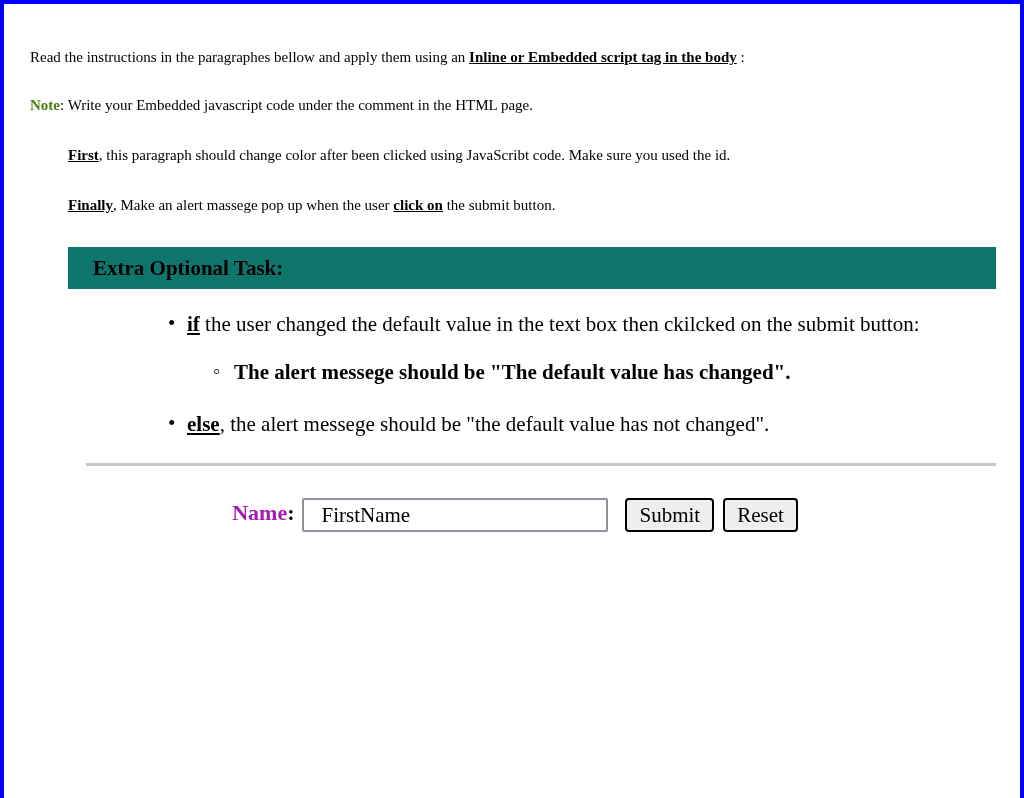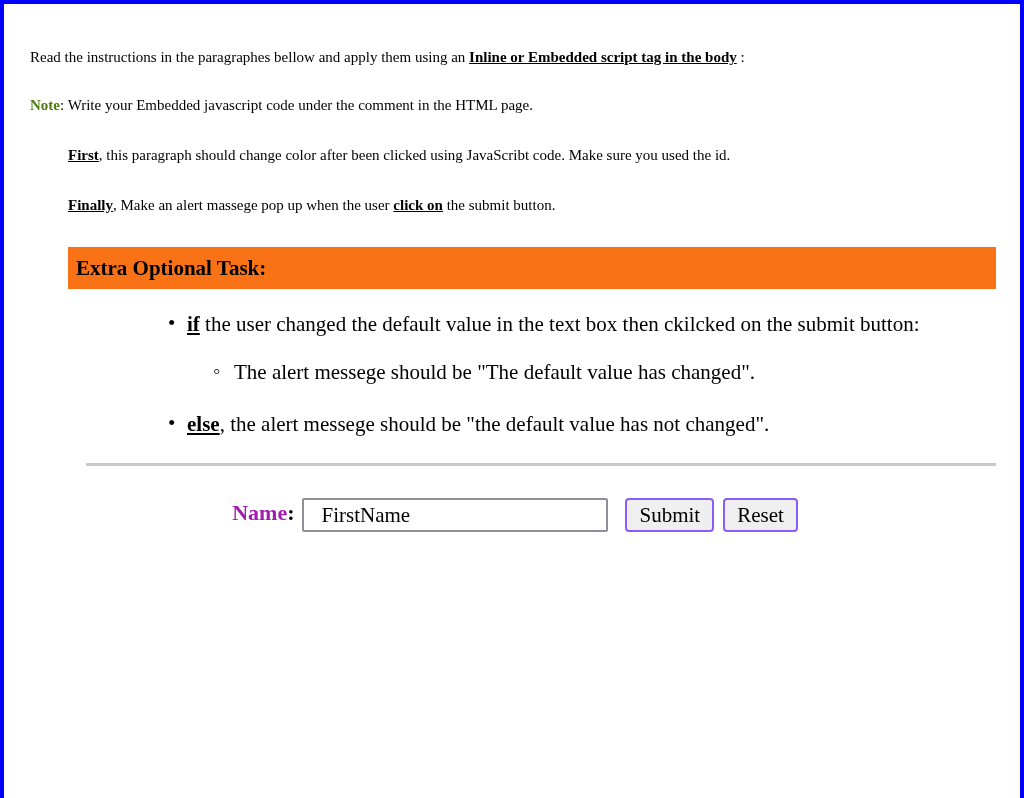--- a/index.html
+++ b/index.html
@@ -64,25 +64,25 @@
     margin-left: 46px;
     margin-top: 24px;
     padding-right: 28px;
   }
 
   h3.extra-heading {
     margin: 0;
     margin-top: 29px;
     margin-left: 46px;
     margin-right: 12px;
-    background: #f97316;
+    background: #0f766e;
     font-size: 21px;
     font-weight: bold;
     line-height: 22px;
-    padding: 10px 0 10px 8px;
+    padding: 10px 0 10px 25px;
     font-family: "Liberation Serif", "DejaVu Serif", serif;
   }
 
   ul.outer {
     margin: 0;
     margin-top: 22px;
     padding-left: 0;
     list-style: none;
   }
 
@@ -101,20 +101,21 @@
     top: -1px;
     font-size: 21px;
     line-height: 26px;
   }
 
   ul.inner {
     margin: 0;
     margin-top: 22px;
     padding-left: 0;
     list-style: none;
+    font-weight: bold;
   }
 
   ul.inner > li {
     font-size: 21px;
     line-height: 26px;
     position: relative;
     padding-left: 47px;
     margin-bottom: 0;
   }
 
@@ -164,21 +165,21 @@
     color: #000000;
     vertical-align: middle;
     box-sizing: content-box;
   }
 
   button.btn {
     font-family: "Liberation Serif", "DejaVu Serif", serif;
     font-size: 21px;
     padding: 3px 12px;
     margin-left: 17px;
-    border: 2px solid #8b5cf6;
+    border: 2px solid #000000;
     border-radius: 4px;
     background: #efefef;
     color: #000000;
     vertical-align: middle;
     line-height: 24px;
     cursor: pointer;
   }
   button.btn.reset { margin-left: 9px; }
 </style>
 </head>

